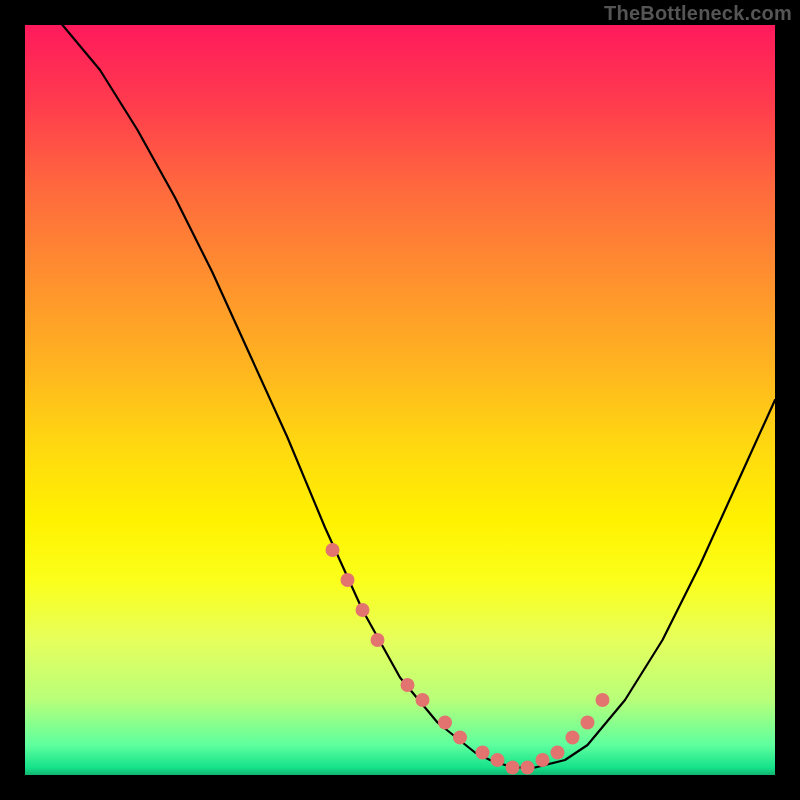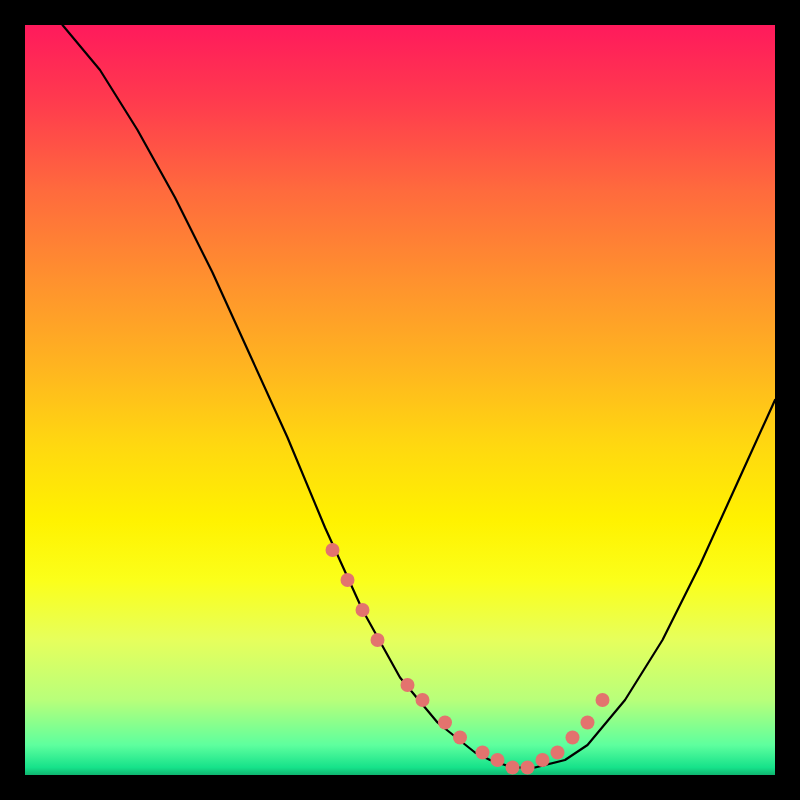--- a/index.html
+++ b/index.html
@@ -53,20 +53,21 @@
   svg.curve {
     position: absolute;
     top: 0;
     left: 0;
   }
 </style>
 </head>
 <body>
 
 <div class="frame">
+  <div class="watermark">TheBottleneck.com</div>
   <div class="plot-area">
     <svg class="curve" id="curve-svg" width="750" height="750" viewBox="0 0 750 750">
         <path d="M37.5 0.0 L75.0 45.0 L112.5 105.0 L150.0 172.5 L187.5 247.5 L225.0 330.0 L262.5 412.5 L300.0 502.5 L337.5 585.0 L375.0 652.5 L412.5 697.5 L450.0 727.5 L465.0 735.0 L487.5 742.5 L510.0 742.5 L540.0 735.0 L562.5 720.0 L600.0 675.0 L637.5 615.0 L675.0 540.0 L712.5 457.5 L750.0 375.0" fill="none" stroke="#000" stroke-width="2.2" stroke-linecap="round" stroke-linejoin="round"></path>
         <circle cx="307.5" cy="525.0" r="7" fill="#e3736e"></circle>
         <circle cx="322.5" cy="555.0" r="7" fill="#e3736e"></circle>
         <circle cx="337.5" cy="585.0" r="7" fill="#e3736e"></circle>
         <circle cx="352.5" cy="615.0" r="7" fill="#e3736e"></circle>
         <circle cx="382.5" cy="660.0" r="7" fill="#e3736e"></circle>
         <circle cx="397.5" cy="675.0" r="7" fill="#e3736e"></circle>
         <circle cx="420.0" cy="697.5" r="7" fill="#e3736e"></circle>

